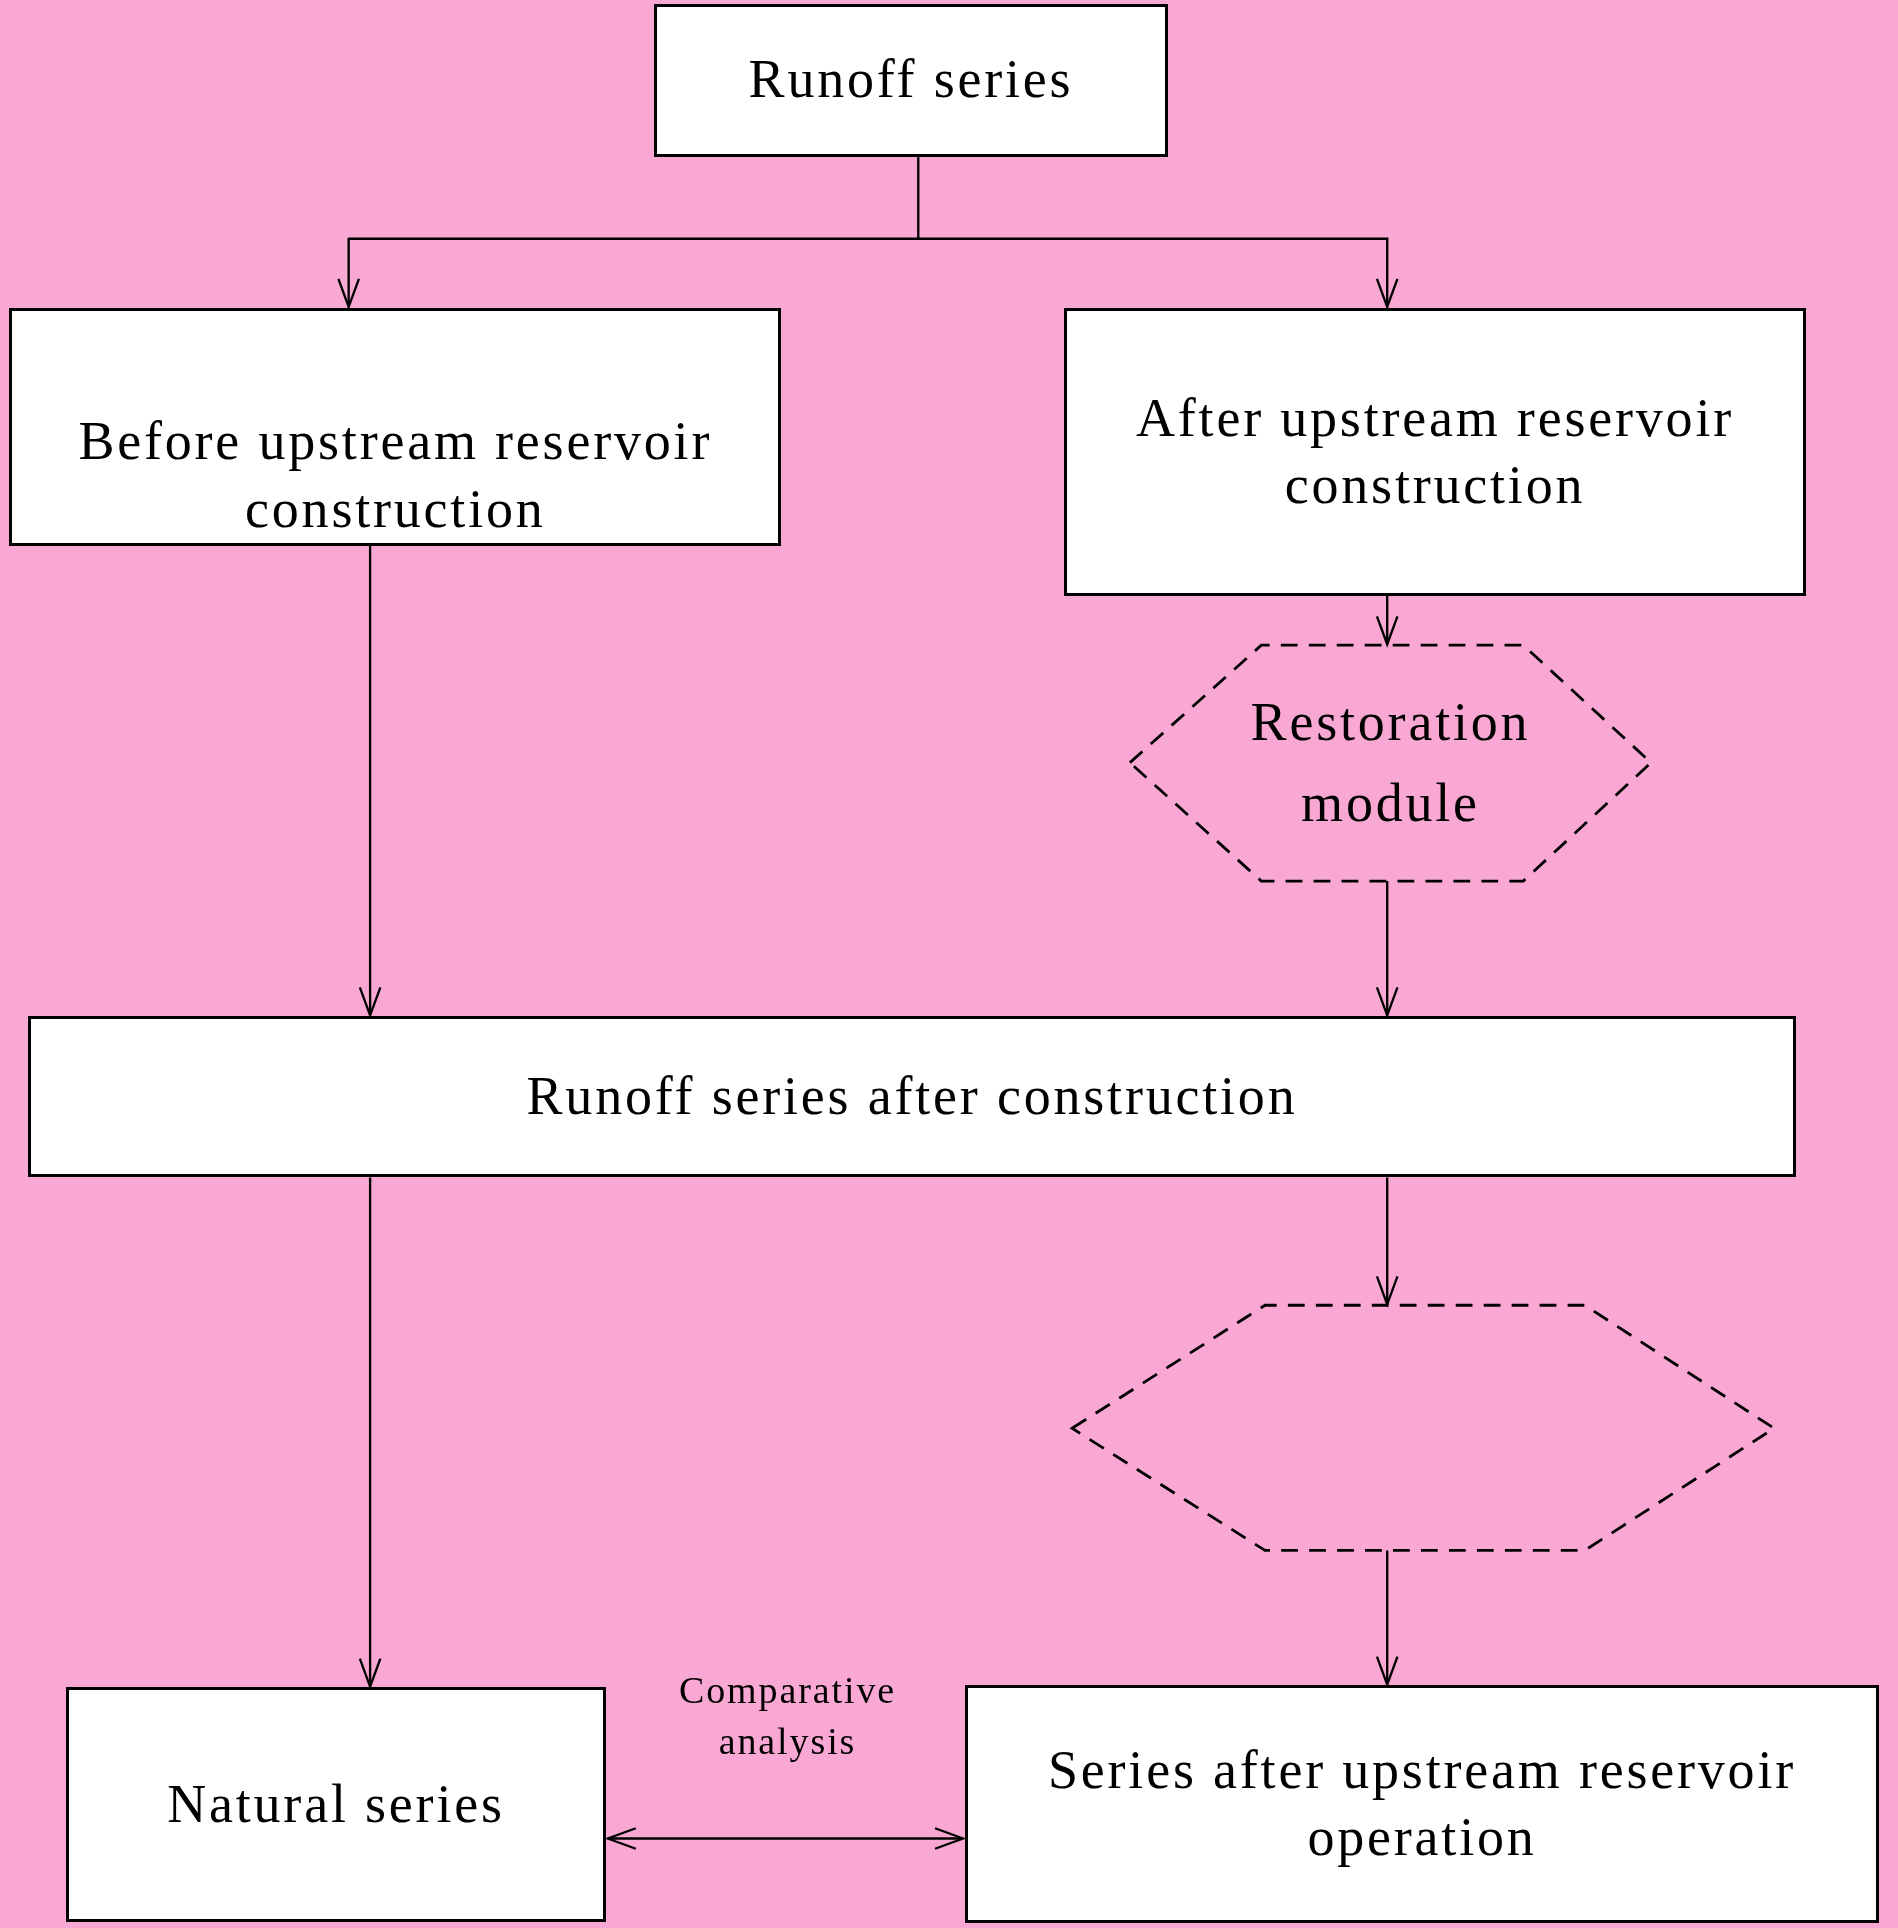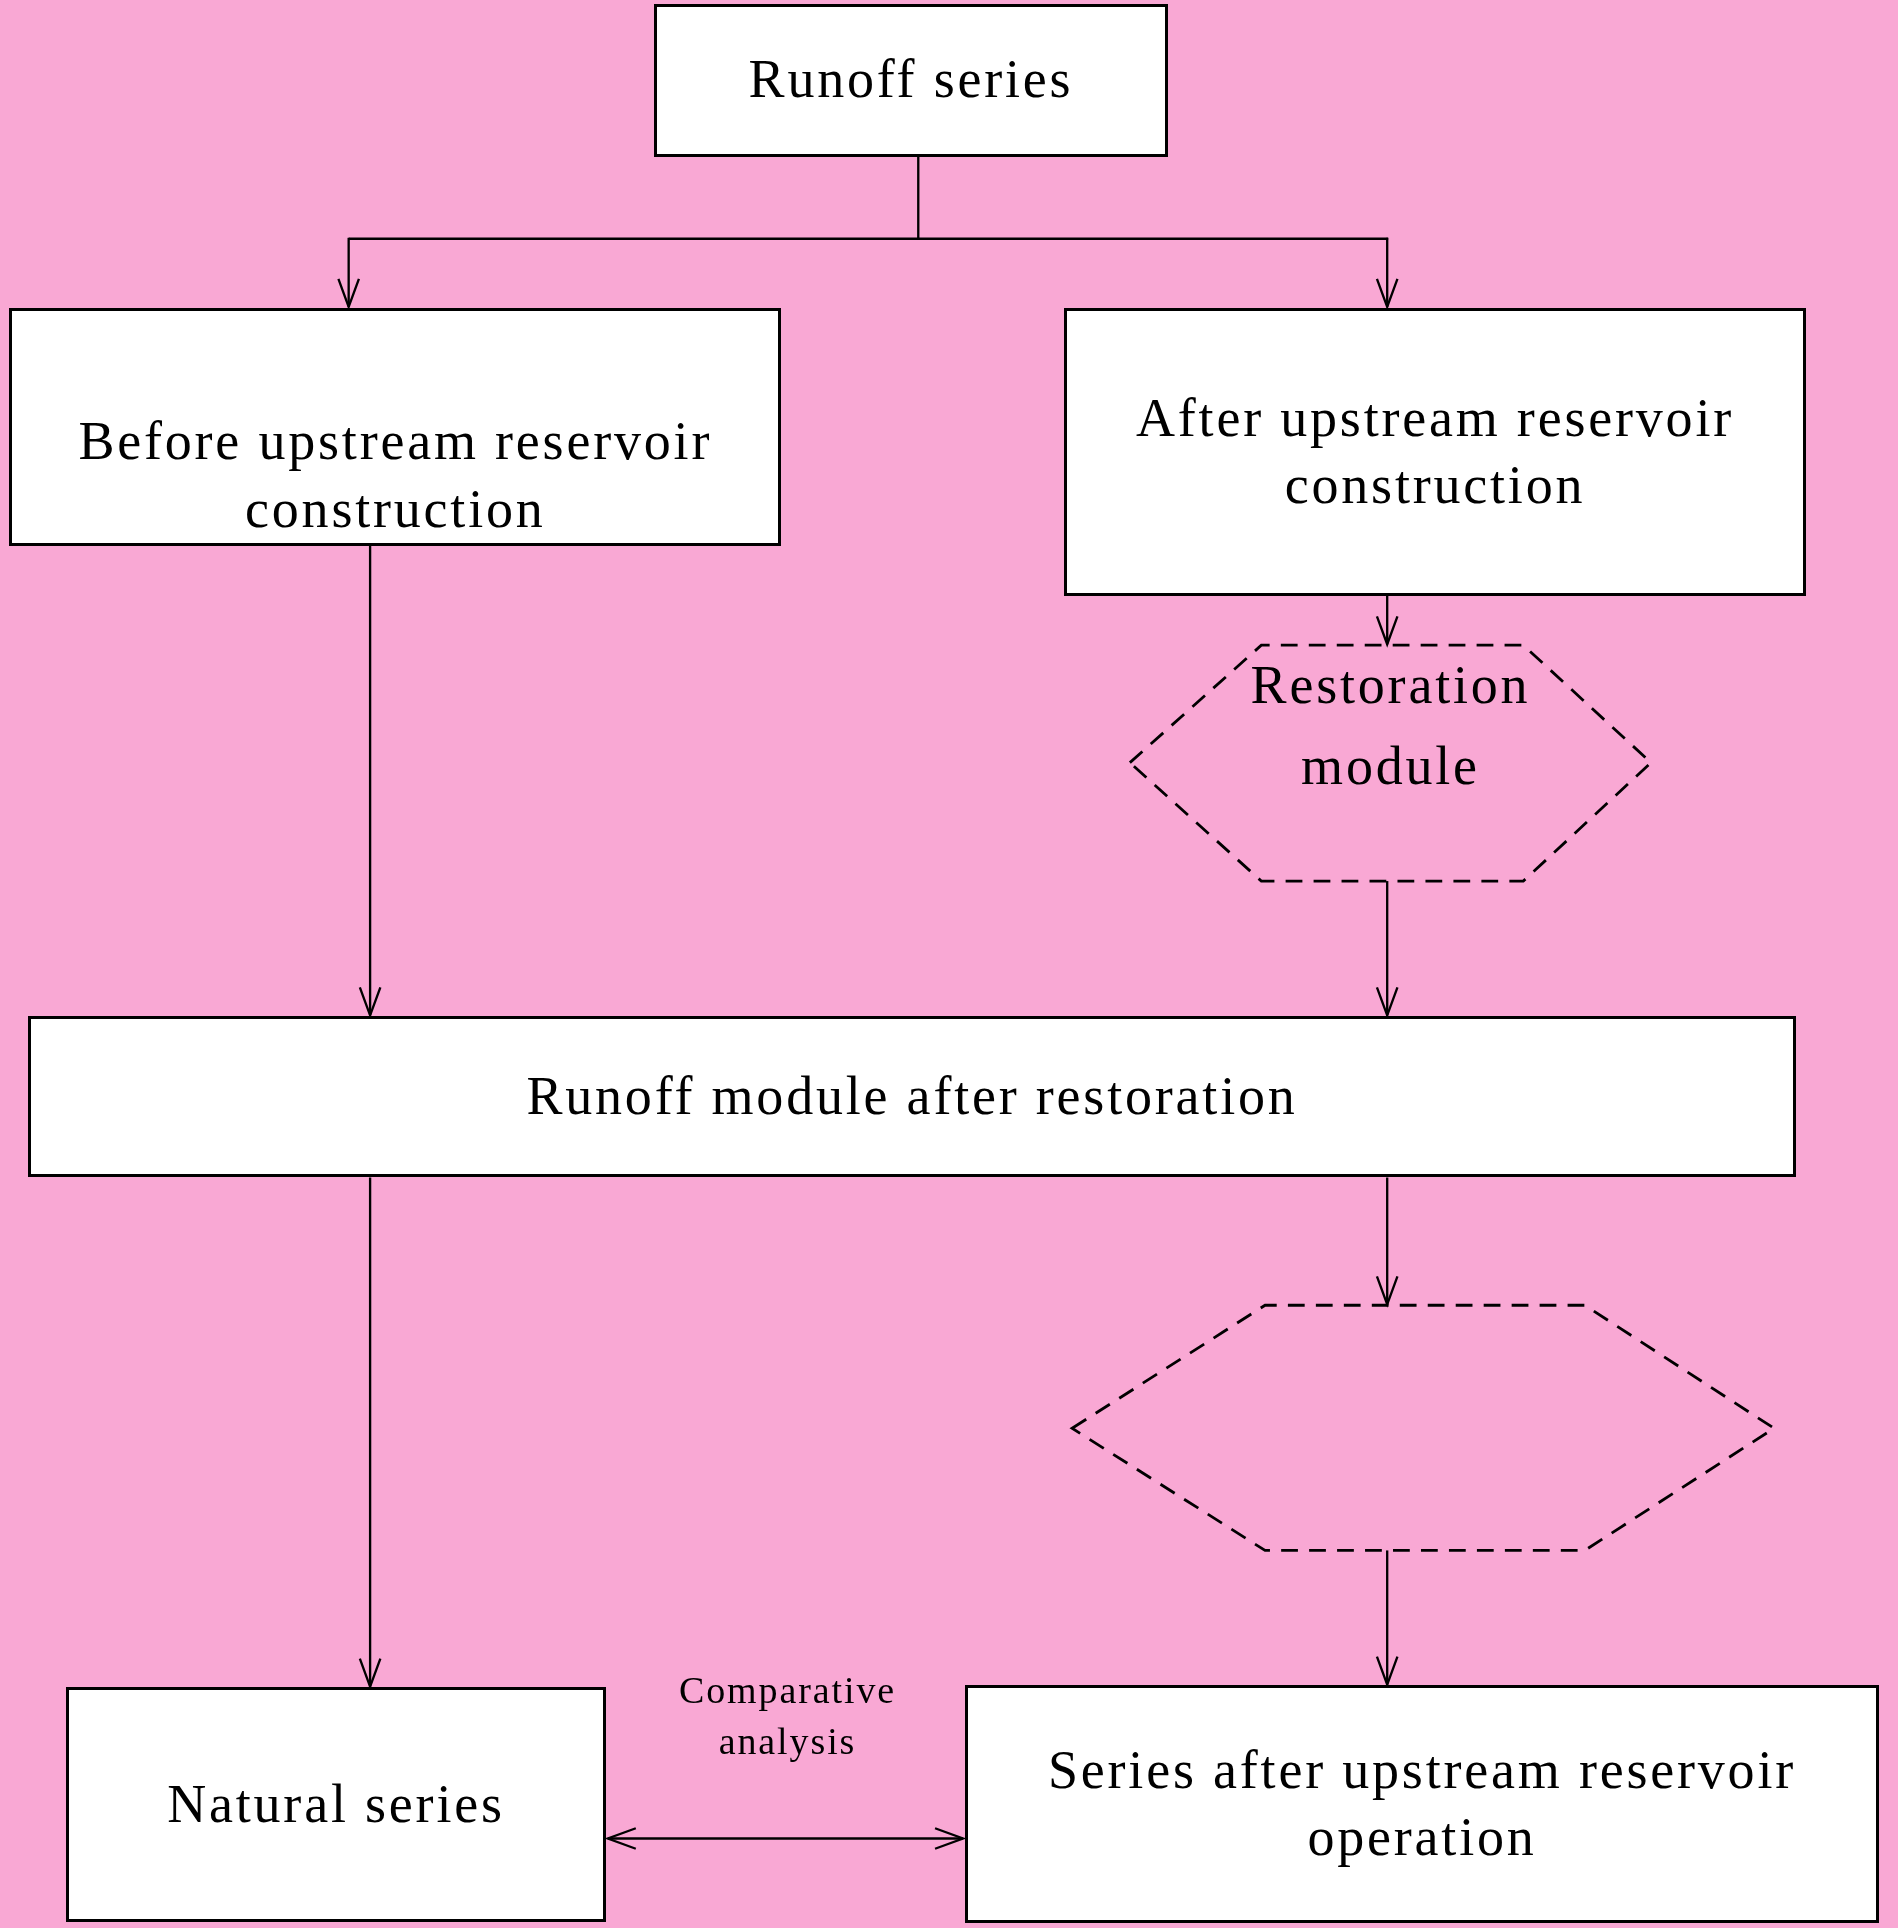--- a/index.html
+++ b/index.html
@@ -28,21 +28,21 @@
     border: 3.7px solid #000000;
     background: #ffffff;
     display: flex;
     align-items: center;
     justify-content: center;
     text-align: center;
   }
   .hex-label {
     position: absolute;
     display: flex;
-    align-items: flex-start;
+    align-items: center;
     justify-content: center;
     text-align: center;
     background: transparent;
   }
   .node-label, .hex-text {
     font-size: 54px;
     line-height: 1.25;
     letter-spacing: 2.8px;
     white-space: pre-line;
   }
@@ -141,21 +141,21 @@
     <span class="node-label">After upstream reservoir
 construction</span>
   </div>
 
   <div class="hex-label" style="left:1130px; top:645px; width:521px; height:236px;">
     <span class="hex-text">Restoration
 module</span>
   </div>
 
   <div class="node" style="left:28px; top:1016px; width:1768px; height:161px;">
-    <span class="node-label">Runoff module after restoration</span>
+    <span class="node-label">Runoff series after construction</span>
   </div>
 
 
   <div class="node" style="left:965px; top:1685px; width:914px; height:238px;">
     <span class="node-label">Series after upstream reservoir
 operation</span>
   </div>
 
   <div class="node" style="left:66px; top:1687px; width:540px; height:235px;">
     <span class="node-label">Natural series</span>

